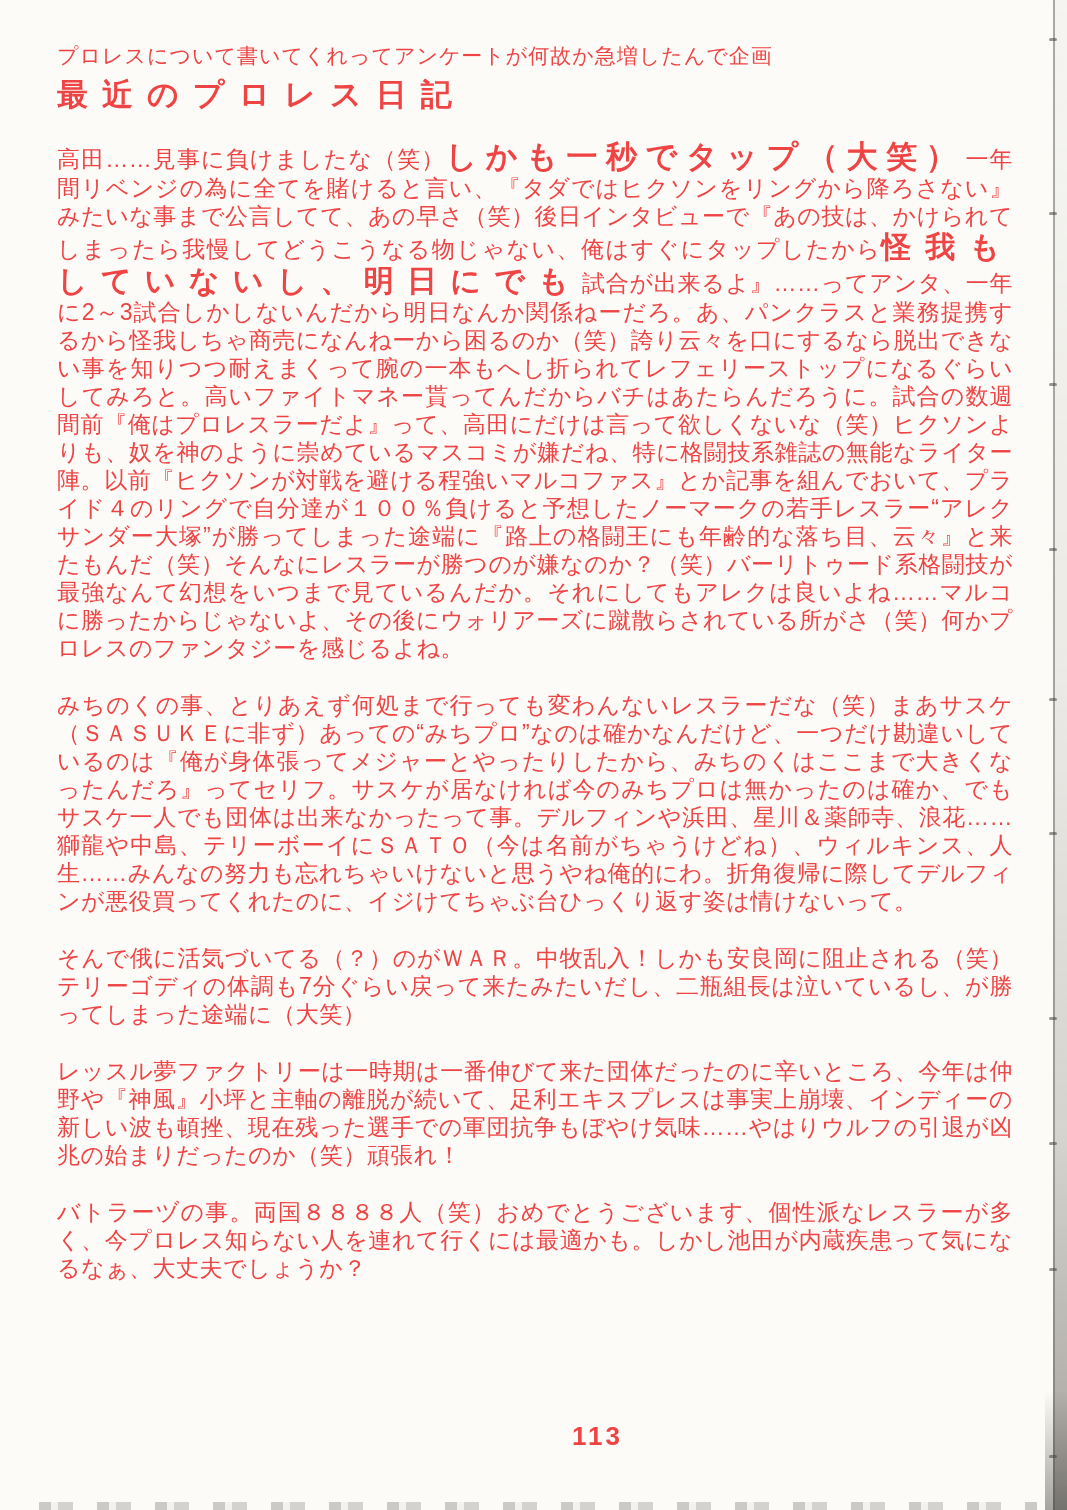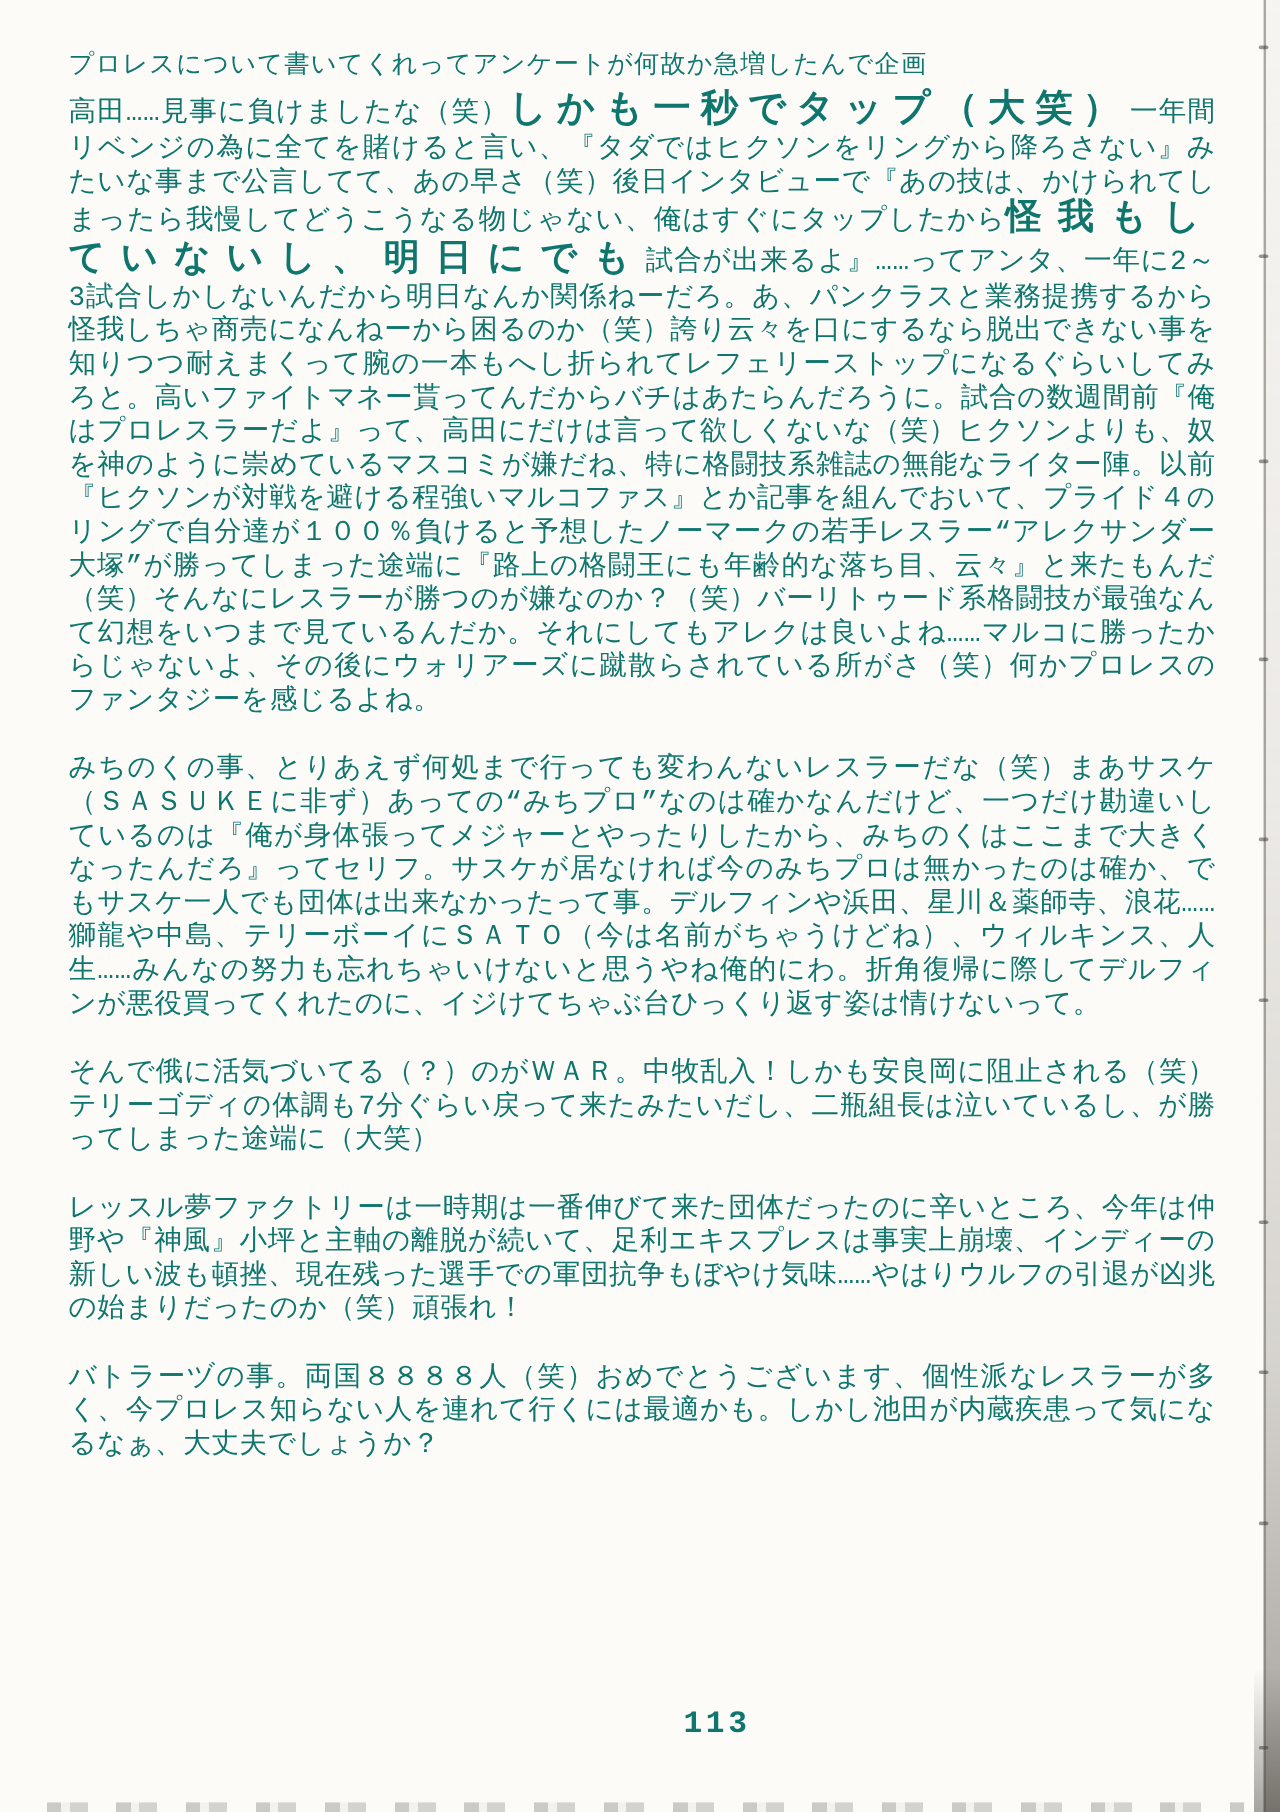--- a/index.html
+++ b/index.html
@@ -4,22 +4,22 @@
 <style>
   * { margin: 0; padding: 0; box-sizing: border-box; }
   html, body { background: #e9e9e7; }
   .page {
     position: relative;
     width: 1067px;
     height: 1510px;
     margin: 0 auto;
     background: #fcfbf8;
     overflow: hidden;
-    font-family: Liberation Mono, monospace;
-    color: #0f766e;
+    font-family: Liberation Sans, sans-serif;
+    color: #ef4444;
   }
   .content {
     position: absolute;
     left: 57px;
     top: 42px;
     width: 956px;
   }
   .intro {
     font-size: 21px;
     line-height: 28px;
@@ -112,20 +112,21 @@
 </style>
 </head>
 <body>
 
 <div class="page">
 
   <div class="content">
 
     <div class="intro">プロレスについて書いてくれってアンケートが何故か急増したんで企画</div>
 
+    <div class="title">最近のプロレス日記</div>
 
     <p class="para"><span>高田……見事に負けましたな（笑）</span><span class="big1">しかも一秒でタップ（大笑）</span><span>一年間リベンジの為に全てを賭けると言い、『タダではヒクソンをリングから降ろさない』みたいな事まで公言してて、あの早さ（笑）後日インタビューで『あの技は、かけられてしまったら我慢してどうこうなる物じゃない、俺はすぐにタップしたから</span><span class="big2">怪我もしていないし、明日にでも</span><span>試合が出来るよ』……ってアンタ、一年に2～3試合しかしないんだから明日なんか関係ねーだろ。あ、パンクラスと業務提携するから怪我しちゃ商売になんねーから困るのか（笑）誇り云々を口にするなら脱出できない事を知りつつ耐えまくって腕の一本もへし折られてレフェリーストップになるぐらいしてみろと。高いファイトマネー貰ってんだからバチはあたらんだろうに。試合の数週間前『俺はプロレスラーだよ』って、高田にだけは言って欲しくないな（笑）ヒクソンよりも、奴を神のように崇めているマスコミが嫌だね、特に格闘技系雑誌の無能なライター陣。以前『ヒクソンが対戦を避ける程強いマルコファス』とか記事を組んでおいて、プライド４のリングで自分達が１００％負けると予想したノーマークの若手レスラー“アレクサンダー大塚”が勝ってしまった途端に『路上の格闘王にも年齢的な落ち目、云々』と来たもんだ（笑）そんなにレスラーが勝つのが嫌なのか？（笑）バーリトゥード系格闘技が最強なんて幻想をいつまで見ているんだか。それにしてもアレクは良いよね……マルコに勝ったからじゃないよ、その後にウォリアーズに蹴散らされている所がさ（笑）何かプロレスのファンタジーを感じるよね。</span></p>
 
     <p class="para">みちのくの事、とりあえず何処まで行っても変わんないレスラーだな（笑）まあサスケ（ＳＡＳＵＫＥに非ず）あっての“みちプロ”なのは確かなんだけど、一つだけ勘違いしているのは『俺が身体張ってメジャーとやったりしたから、みちのくはここまで大きくなったんだろ』ってセリフ。サスケが居なければ今のみちプロは無かったのは確か、でもサスケ一人でも団体は出来なかったって事。デルフィンや浜田、星川＆薬師寺、浪花……獅龍や中島、テリーボーイにＳＡＴＯ（今は名前がちゃうけどね）、ウィルキンス、人生……みんなの努力も忘れちゃいけないと思うやね俺的にわ。折角復帰に際してデルフィンが悪役買ってくれたのに、イジけてちゃぶ台ひっくり返す姿は情けないって。</p>
 
 
     <p class="para">そんで俄に活気づいてる（？）のがＷＡＲ。中牧乱入！しかも安良岡に阻止される（笑）テリーゴディの体調も7分ぐらい戻って来たみたいだし、二瓶組長は泣いているし、が勝ってしまった途端に（大笑）</p>
 
     <p class="para">レッスル夢ファクトリーは一時期は一番伸びて来た団体だったのに辛いところ、今年は仲野や『神風』小坪と主軸の離脱が続いて、足利エキスプレスは事実上崩壊、インディーの新しい波も頓挫、現在残った選手での軍団抗争もぼやけ気味……やはりウルフの引退が凶兆の始まりだったのか（笑）頑張れ！</p>
 

